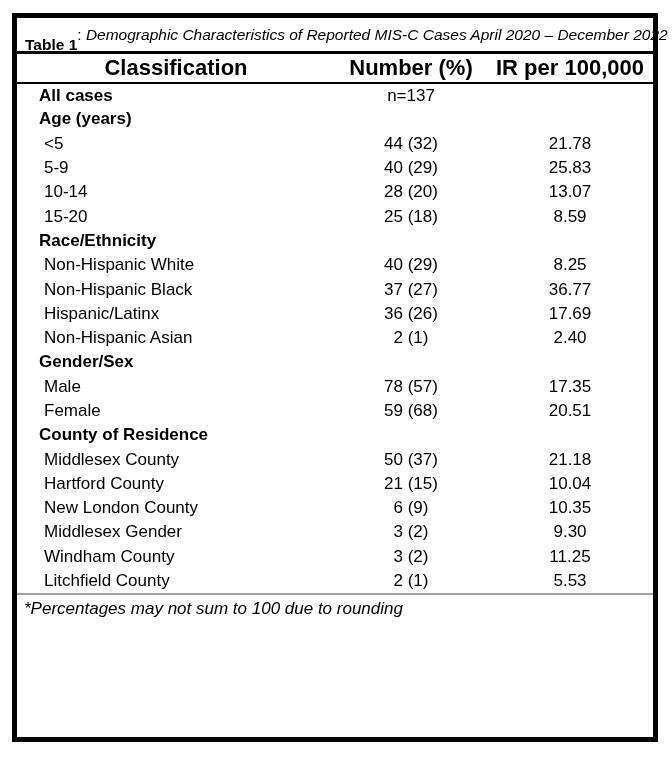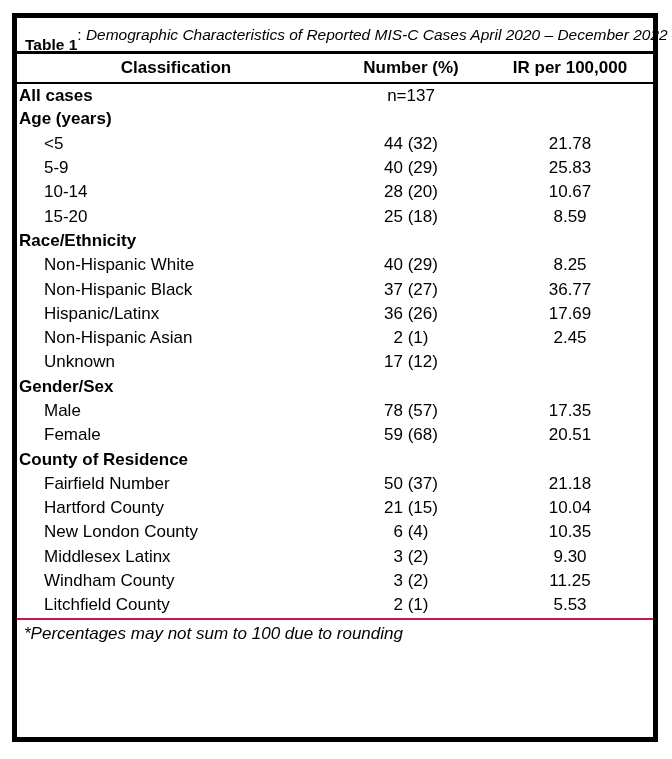--- a/index.html
+++ b/index.html
@@ -32,41 +32,41 @@
   .title-sep { font-weight:normal; }
   .title-caption { font-style:italic; }
   table {
     width:100%;
     border-collapse:collapse;
     table-layout:fixed;
   }
   thead th {
     height:29px;
     border-bottom:2px solid #000000;
-    font-size:17px;
+    font-size:22px;
     font-weight:bold;
     text-align:center;
     vertical-align:middle;
   }
   tbody td {
     height:24.3px;
     font-size:17px;
     vertical-align:middle;
     padding:0;
     white-space:nowrap;
     overflow:hidden;
   }
-  td.cell-label { text-align:left; padding-left:2px; }
+  td.cell-label { text-align:left; padding-left:22px; }
   tr.all td.cell-label,
   tr.section td.cell-label { font-weight:bold; }
   tr.item td.cell-label { padding-left:27px; font-weight:normal; }
   td.cell-number, td.cell-ir { text-align:center; }
   .footnote {
     flex:1;
-    border-top:2px solid #be185d;
+    border-top:2px solid #a3a3a3;
     font-size:17px;
     font-style:italic;
     padding:4px 12px 0 7px;
   }
 </style>
 </head>
 <body>
 
 <div class="frame">
 
@@ -102,21 +102,21 @@
     <td class="cell-ir">21.78</td>
   </tr>
         <tr class="item">
     <td class="cell-label">5-9</td>
     <td class="cell-number">40 (29)</td>
     <td class="cell-ir">25.83</td>
   </tr>
         <tr class="item">
     <td class="cell-label">10-14</td>
     <td class="cell-number">28 (20)</td>
-    <td class="cell-ir">10.67</td>
+    <td class="cell-ir">13.07</td>
   </tr>
         <tr class="item">
     <td class="cell-label">15-20</td>
     <td class="cell-number">25 (18)</td>
     <td class="cell-ir">8.59</td>
   </tr>
         <tr class="section">
     <td class="cell-label">Race/Ethnicity</td>
     <td class="cell-number"></td>
     <td class="cell-ir"></td>
@@ -132,26 +132,21 @@
     <td class="cell-ir">36.77</td>
   </tr>
         <tr class="item">
     <td class="cell-label">Hispanic/Latinx</td>
     <td class="cell-number">36 (26)</td>
     <td class="cell-ir">17.69</td>
   </tr>
         <tr class="item">
     <td class="cell-label">Non-Hispanic Asian</td>
     <td class="cell-number">2 (1)</td>
-    <td class="cell-ir">2.45</td>
-  </tr>
-        <tr class="item">
-    <td class="cell-label">Unknown</td>
-    <td class="cell-number">17 (12)</td>
-    <td class="cell-ir"></td>
+    <td class="cell-ir">2.40</td>
   </tr>
         <tr class="section">
     <td class="cell-label">Gender/Sex</td>
     <td class="cell-number"></td>
     <td class="cell-ir"></td>
   </tr>
         <tr class="item">
     <td class="cell-label">Male</td>
     <td class="cell-number">78 (57)</td>
     <td class="cell-ir">17.35</td>
@@ -160,36 +155,36 @@
     <td class="cell-label">Female</td>
     <td class="cell-number">59 (68)</td>
     <td class="cell-ir">20.51</td>
   </tr>
         <tr class="section">
     <td class="cell-label">County of Residence</td>
     <td class="cell-number"></td>
     <td class="cell-ir"></td>
   </tr>
         <tr class="item">
-    <td class="cell-label">Fairfield Number</td>
+    <td class="cell-label">Middlesex County</td>
     <td class="cell-number">50 (37)</td>
     <td class="cell-ir">21.18</td>
   </tr>
         <tr class="item">
     <td class="cell-label">Hartford County</td>
     <td class="cell-number">21 (15)</td>
     <td class="cell-ir">10.04</td>
   </tr>
         <tr class="item">
     <td class="cell-label">New London County</td>
-    <td class="cell-number">6 (4)</td>
+    <td class="cell-number">6 (9)</td>
     <td class="cell-ir">10.35</td>
   </tr>
         <tr class="item">
-    <td class="cell-label">Middlesex Latinx</td>
+    <td class="cell-label">Middlesex Gender</td>
     <td class="cell-number">3 (2)</td>
     <td class="cell-ir">9.30</td>
   </tr>
         <tr class="item">
     <td class="cell-label">Windham County</td>
     <td class="cell-number">3 (2)</td>
     <td class="cell-ir">11.25</td>
   </tr>
         <tr class="item">
     <td class="cell-label">Litchfield County</td>

